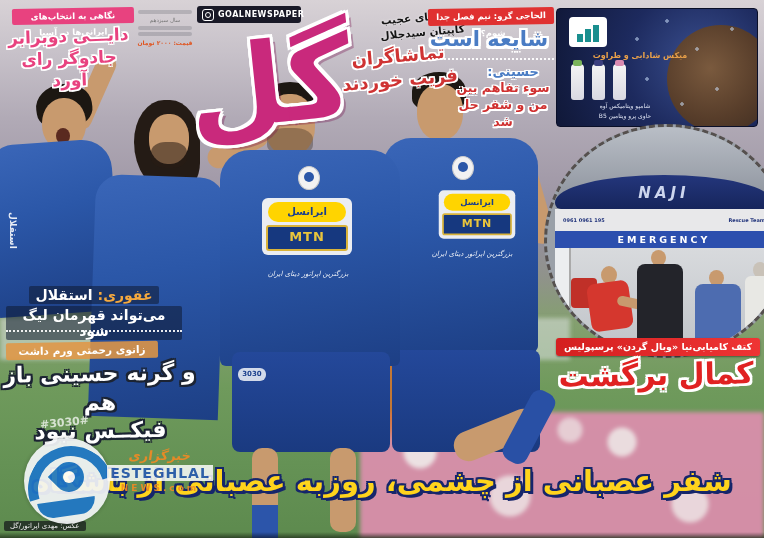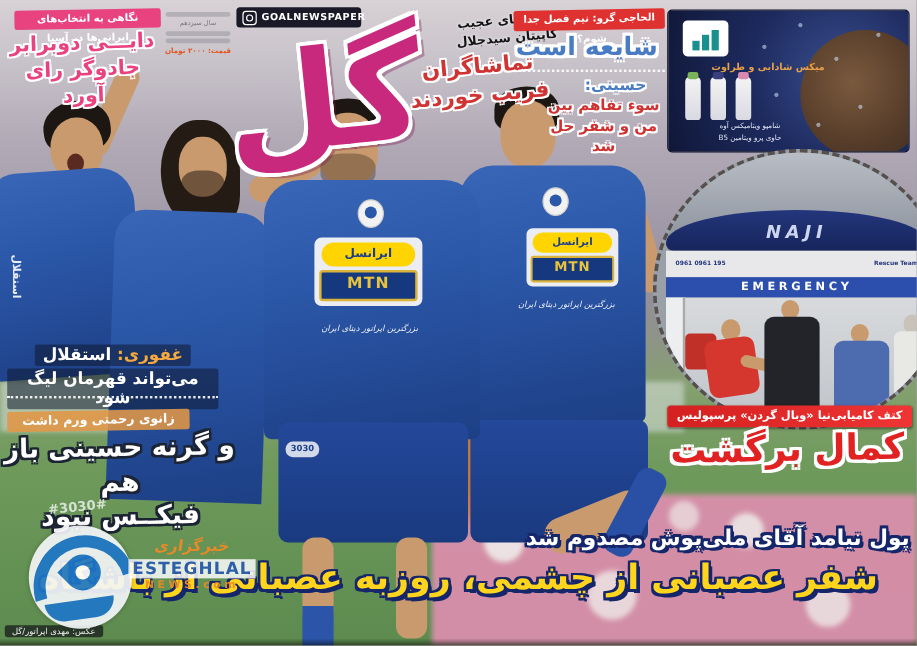--- a/index.html
+++ b/index.html
@@ -303,21 +303,20 @@
     <div class="line" id="lm-line2">می‌تواند قهرمان لیگ شود</div>
   </div>
   <div id="lm-dots" class="abs"></div>
   <div id="lm-kicker2" class="abs rtl">زانوی رحمتی ورم داشت</div>
   <div id="lm-big" class="abs rtl odark">
     <div>و گرنه حسینی باز هم</div>
     <div>فیکــس نبود</div>
   </div>
   <div id="lm-hash" class="abs">#3030#</div>
 
-  <div id="bottom-kicker" class="abs rtl onavy">پول نیامد آقای ملی‌پوش مصدوم شد</div>
   <div id="bottom-headline" class="abs rtl onavy">شفر عصبانی از چشمی، روزبه عصبانی از باشگاه</div>
   <div id="credit" class="abs rtl">عکس: مهدی اپراتور/گل</div>
 
   <div id="watermark" class="abs">
     <div id="wm-circle">
       <div id="wm-swoosh"></div>
       <div id="wm-pin">
           <i></i>
         </div>
       <div id="wm-base"></div>

